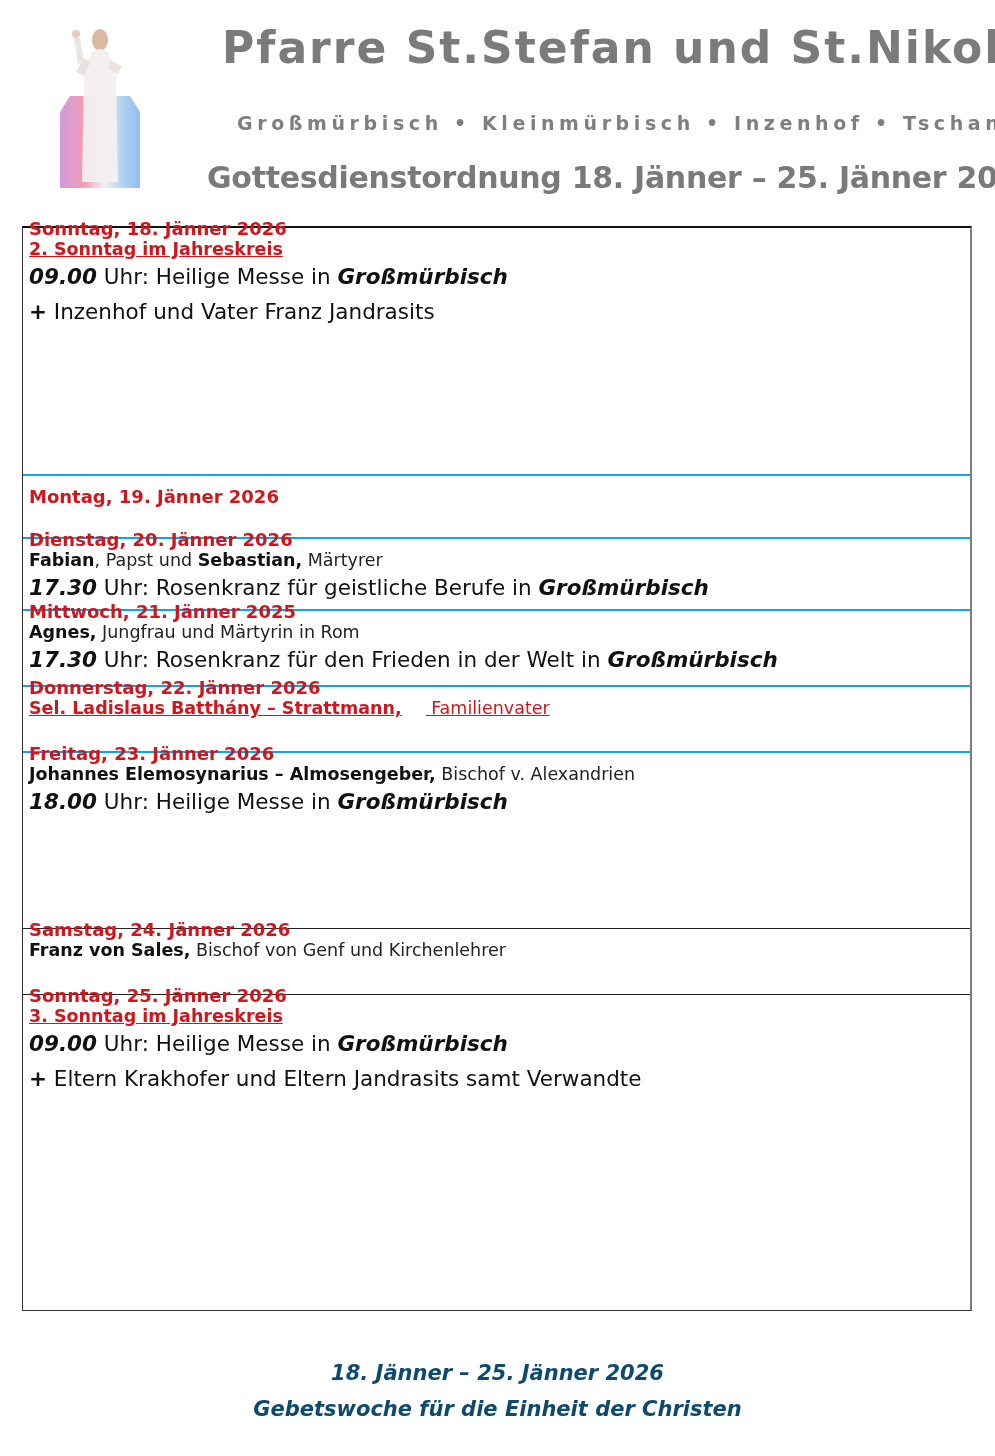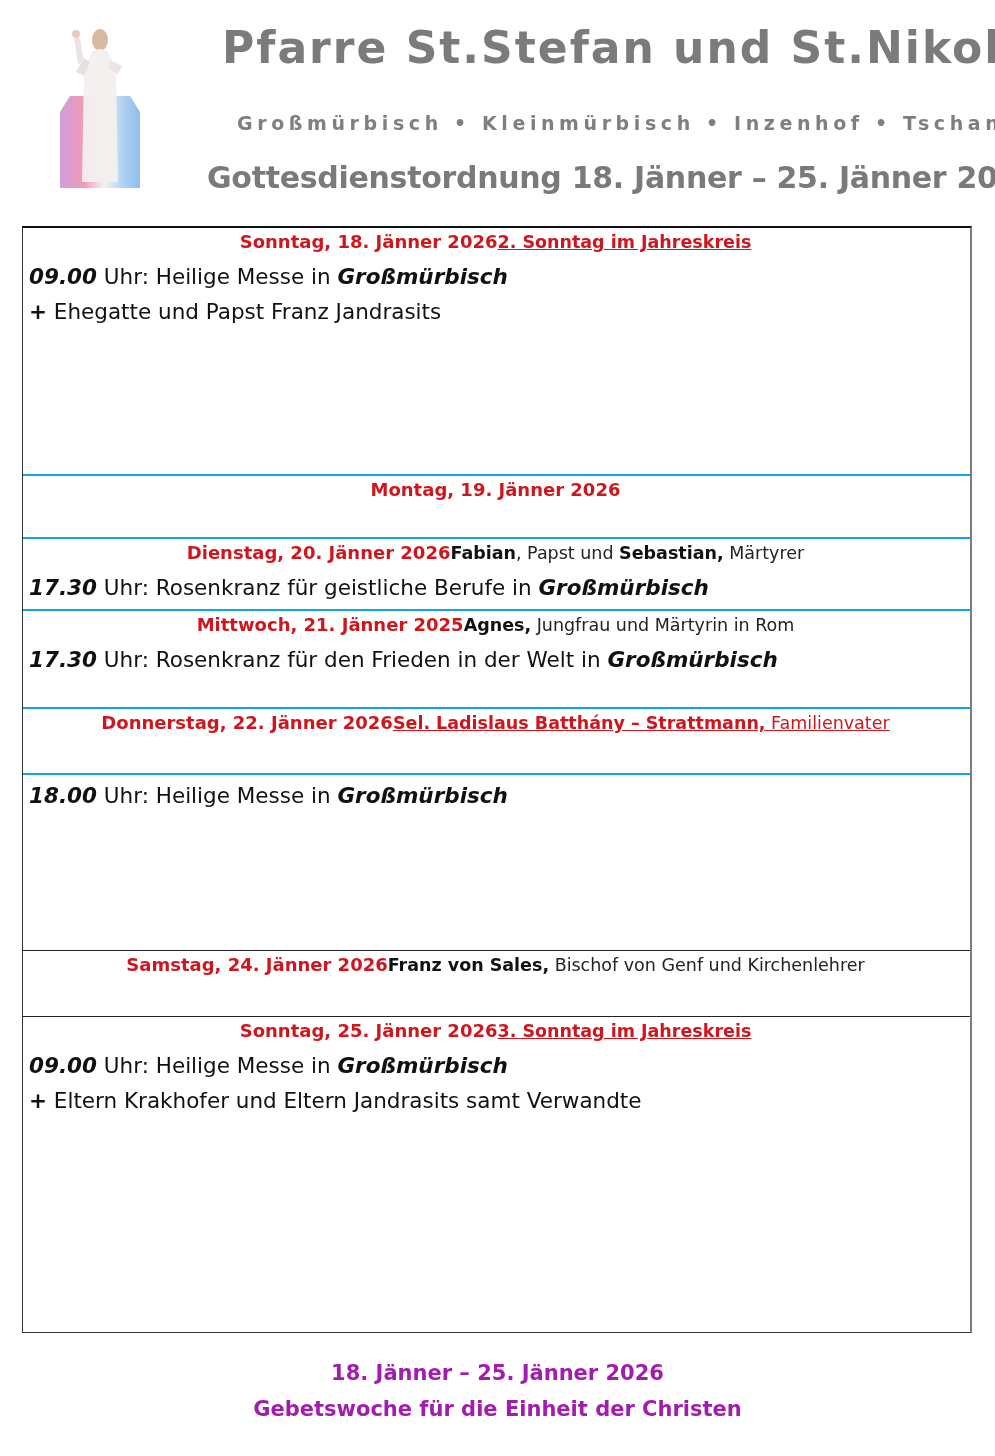--- a/index.html
+++ b/index.html
@@ -12,30 +12,30 @@
   .villages { position:absolute; left:237px; top:112px; font-size:19px; font-weight:bold;
               color:#7f7f7f; letter-spacing:4.6px; white-space:nowrap; }
   .subtitle { position:absolute; left:207px; top:160px; font-size:30px; font-weight:bold;
               color:#7a7a7a; white-space:nowrap; letter-spacing:-0.3px; }
   .table { position:absolute; left:22px; top:226px; width:947px;
            border-left:1.5px solid #333; border-right:2px solid #7d7d7d; border-top:2px solid #111;
            border-bottom:1.5px solid #333; }
   .row { position:relative; border-top:2px solid #0ea5e9; box-sizing:border-box; padding:3px 8px 0 6px; }
   .row:first-child { border-top:none; }
   .row.thin { border-top:1.3px solid #222; }
-  .head { display:flex; justify-content:center; align-items:baseline; height:28px; }
+  .head { display:flex; justify-content:flex-end; align-items:baseline; height:28px;flex-direction:column; }
   .date { color:#d0161d; font-weight:bold; font-size:18px; white-space:nowrap; }
   .feast { font-size:17.5px; color:#222; white-space:nowrap; text-align:right; }
   .feast b { color:#111; }
   .feast.red { color:#d0161d; font-weight:bold;text-decoration:underline; }
-  .feast .redlight { color:#d0161d; font-weight:normal; }
+  .feast .redlight { color:#d0161d; font-weight:normal;margin-left:24px; }
   .line { font-size:21.5px; line-height:35px; white-space:nowrap; color:#111; }
   .line b { font-weight:bold;font-style:italic; }
-  .footer { position:absolute; left:0; width:995px; text-align:center; color:#a21caf;
-            font-weight:bold; font-size:21px; }
+  .footer { position:absolute; left:0; width:995px; text-align:center; color:#0c4a6e;
+            font-weight:bold; font-size:21px;font-style:italic; }
 </style>
 </head>
 <body>
 
 <svg class="logo" viewBox="0 0 88 178">
   <defs>
     <linearGradient id="rays" x1="0" y1="0" x2="1" y2="0">
       <stop offset="0" stop-color="#c78bd6"></stop>
       <stop offset="0.3" stop-color="#ef8aa8"></stop>
       <stop offset="0.55" stop-color="#f2eef0"></stop>
@@ -57,53 +57,57 @@
 <div class="subtitle">Gottesdienstordnung 18. Jänner – 25. Jänner 2026</div>
 
 <div class="table">
 
   <div class="row" style="height:246px">
     <div class="head">
       <span class="date">Sonntag, 18. Jänner 2026</span>
       <span class="feast red">2. Sonntag im Jahreskreis</span>
     </div>
     <div class="line"><b>09.00</b><span> Uhr: Heilige Messe in </span><b>Großmürbisch</b></div>
-    <div class="line"><b>+</b><span> Ehegatte und Papst Franz Jandrasits</span></div>
+    <div class="line"><b>+</b><span> Inzenhof und Vater Franz Jandrasits</span></div>
   </div>
 
   <div class="row" style="height:63px">
     <div class="head">
       <span class="date">Montag, 19. Jänner 2026</span>
     </div>
   </div>
 
   <div class="row" style="height:72px">
     <div class="head">
       <span class="date">Dienstag, 20. Jänner 2026</span>
       <span class="feast"><b>Fabian</b><span>, Papst und </span><b>Sebastian,</b><span> Märtyrer</span></span>
     </div>
     <div class="line"><b>17.30</b><span> Uhr: Rosenkranz für geistliche Berufe in </span><b>Großmürbisch</b></div>
   </div>
 
-  <div class="row" style="height:98px">
+  <div class="row" style="height:76px">
     <div class="head">
       <span class="date">Mittwoch, 21. Jänner 2025</span>
       <span class="feast"><b>Agnes,</b><span> Jungfrau und Märtyrin in Rom</span></span>
     </div>
     <div class="line"><b>17.30</b><span> Uhr: Rosenkranz für den Frieden in der Welt in </span><b>Großmürbisch</b></div>
   </div>
 
   <div class="row" style="height:66px">
     <div class="head">
       <span class="date">Donnerstag, 22. Jänner 2026</span>
       <span class="feast red"><span>Sel. Ladislaus Batthány – Strattmann,</span><span class="redlight"> Familienvater</span></span>
     </div>
   </div>
 
   <div class="row" style="height:177px">
+    <div class="head">
+      <span class="date">Freitag, 23. Jänner 2026</span>
+      <span class="feast"><b>Johannes Elemosynarius – Almosengeber,</b><span> Bischof v. Alexandrien</span></span>
+    </div>
     <div class="line"><b>18.00</b><span> Uhr: Heilige Messe in </span><b>Großmürbisch</b></div>
   </div>
 
   <div class="row thin" style="height:66px">
     <div class="head">
       <span class="date">Samstag, 24. Jänner 2026</span>
       <span class="feast"><b>Franz von Sales,</b><span> Bischof von Genf und Kirchenlehrer</span></span>
     </div>
   </div>
 

